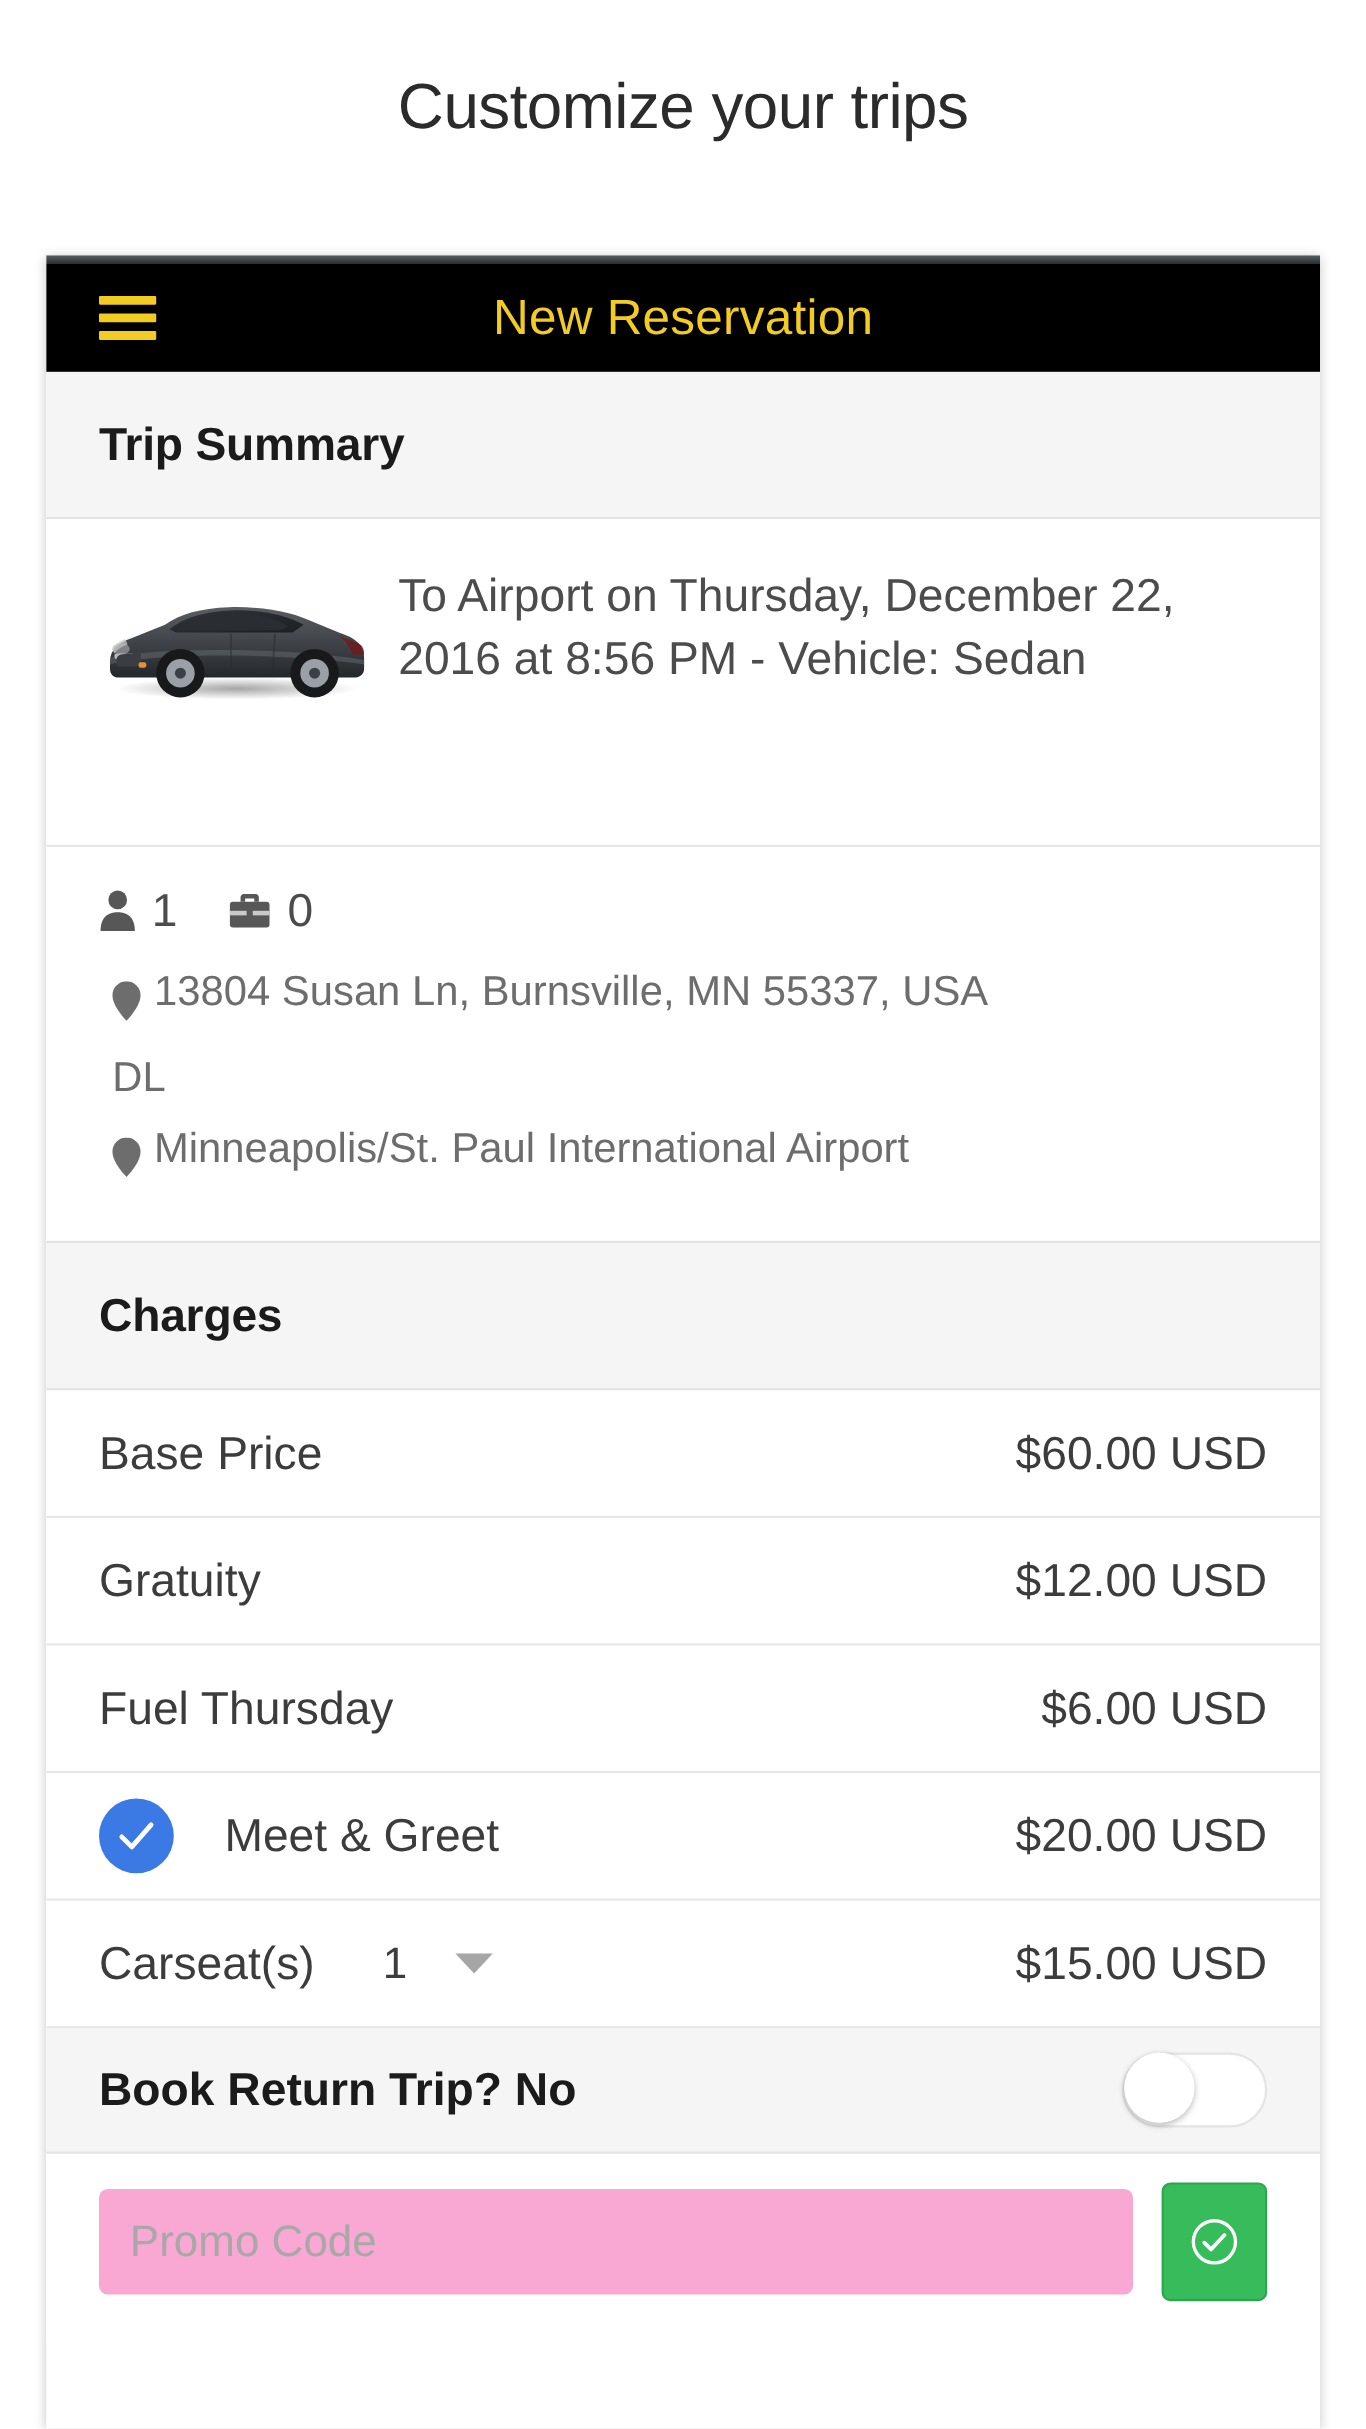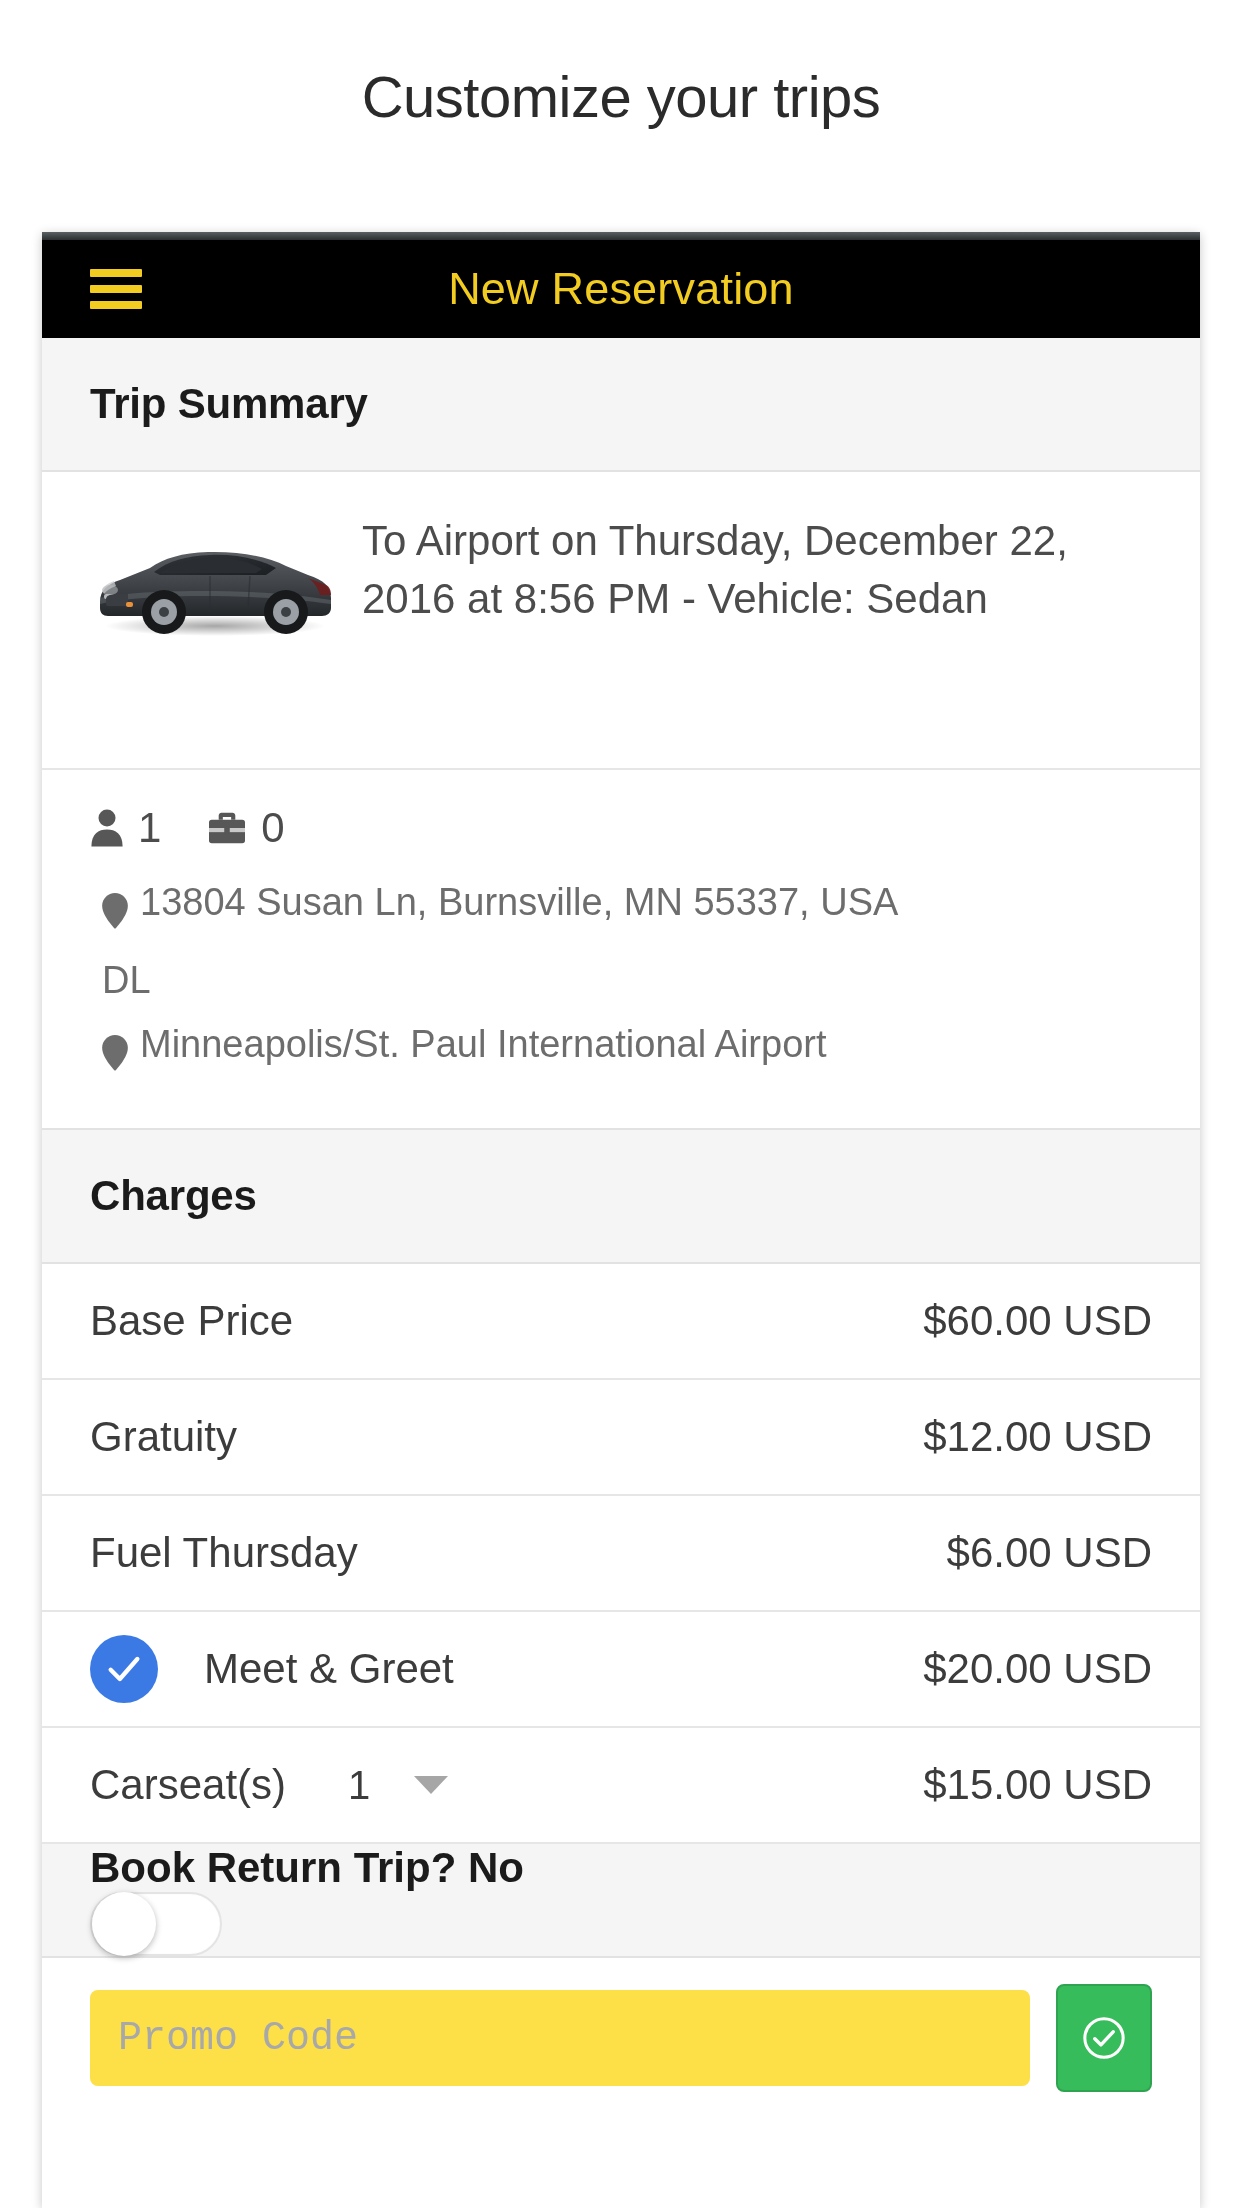--- a/index.html
+++ b/index.html
@@ -201,26 +201,26 @@
     margin-left: 44px;
     width: 0; height: 0;
     border-left: 17px solid transparent;
     border-right: 17px solid transparent;
     border-top: 18px solid #a6a6a6;
   }
 
   
   .toggle-row {
     display: flex;
+    align-items: center;
     justify-content: space-between;
     background: #f5f5f5;
     border-bottom: 2px solid #e2e2e2;
     height: 112px;
     padding: 0 48px;
-    flex-direction: column;
   }
   .toggle-label {
     font-size: 42px;
     font-weight: 700;
     color: #1b1b1b;
   }
   .switch {
     width: 128px;
     height: 64px;
     border-radius: 34px;
@@ -243,24 +243,24 @@
   
   .promo-row {
     display: flex;
     align-items: center;
     background: #ffffff;
     padding: 26px 48px 34px 48px;
   }
   .promo-input {
     flex: 1;
     height: 96px;
-    background: #fde047;
+    background: #f9a8d4;
     border: none;
     border-radius: 8px;
-    font-family: Liberation Mono, monospace;
+    font-family: Liberation Sans, sans-serif;
     font-size: 40px;
     color: #5c5c5c;
     padding: 0 28px;
     outline: none;
     box-sizing: border-box;
   }
   .promo-input::placeholder { color: #a8a8a8; }
   .promo-btn {
     margin-left: 26px;
     width: 92px;

